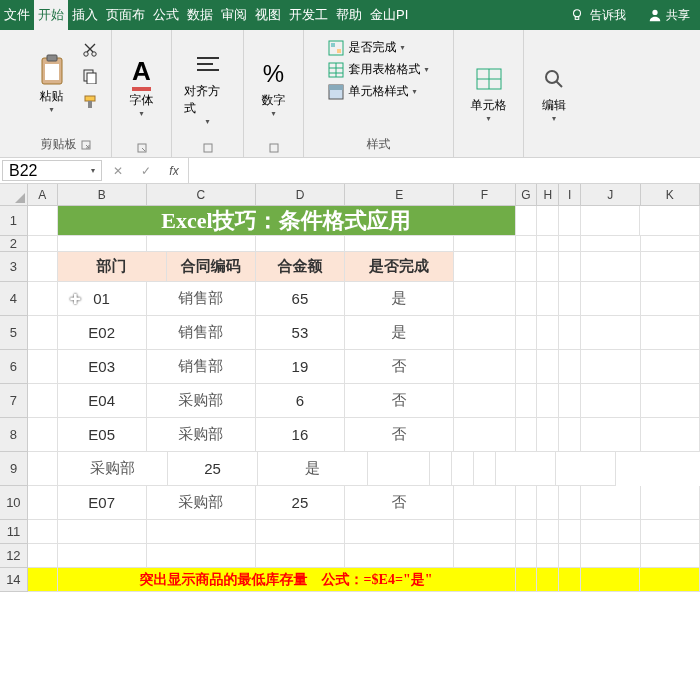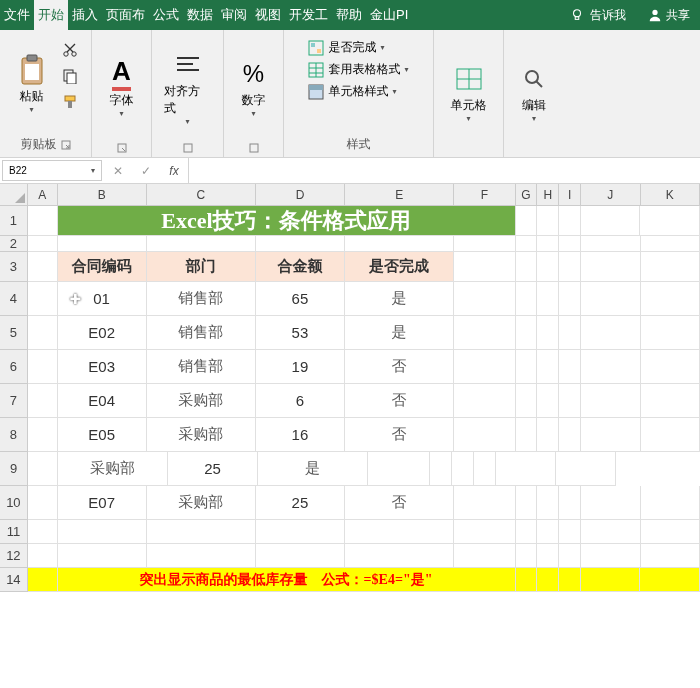--- a/index.html
+++ b/index.html
@@ -29,21 +29,21 @@
     .small-btns { display: flex; flex-direction: column; gap: 2px; justify-content: flex-start; padding-top: 4px; }
     .small-btn { width: 24px; height: 24px; display: flex; align-items: center; justify-content: center; cursor: pointer; }
     
     .style-list { display: flex; flex-direction: column; gap: 3px; padding-top: 4px; }
     .style-item { display: flex; align-items: center; gap: 4px; font-size: 12px; padding: 1px 4px; cursor: pointer; white-space: nowrap; }
     .style-item-icon { width: 16px; height: 16px; }
     
     
     .formula-row { display: flex; align-items: stretch; height: 26px; border-bottom: 1px solid #d4d4d4; background: #fff; }
     .name-box { width: 100px; border: 1px solid #ccc; margin: 2px; display: flex; align-items: center; padding: 0 6px; justify-content: space-between; }
-    .name-box input { border: none; outline: none; width: 60px; font-size: 10px; }
+    .name-box input { border: none; outline: none; width: 60px; font-size: 16px; }
     .fx-btns { display: flex; align-items: center; border-right: 1px solid #d4d4d4; }
     .fx-btn { width: 28px; display: flex; align-items: center; justify-content: center; color: #999; cursor: pointer; }
     .fx-label { width: 28px; display: flex; align-items: center; justify-content: center; font-style: italic; color: #555; }
     .formula-input { flex: 1; border: none; outline: none; padding: 0 6px; }
     
     
     .grid-area { position: relative; overflow: hidden; }
     .corner { position: absolute; left: 0; top: 0; width: 28px; height: 22px; background: #eee; border-right: 1px solid #ccc; border-bottom: 1px solid #ccc; }
     .corner::after { content: ""; position: absolute; right: 2px; bottom: 2px; width: 0; height: 0; border-left: 10px solid transparent; border-bottom: 10px solid #b0b0b0; }
     
@@ -94,21 +94,21 @@
     <svg width="14" height="14" viewBox="0 0 16 16">
         <circle cx="8" cy="5" r="3" fill="#fff"></circle>
         <path d="M2 15c0-3 3-5 6-5s6 2 6 5" fill="#fff"></path>
       </svg>
     <span>共享</span>
   </div>
 </div>
 
 <div class="ribbon">
 
-  <div class="group" style="width:92px;">
+  <div class="group" style="width:92px;margin-left:20px;">
     <div class="group-content">
       <div class="big-btn">
         <div class="big-icon">
           <svg width="28" height="32" viewBox="0 0 28 32">
               <rect x="4" y="4" width="20" height="26" rx="2" fill="#d9b38c" stroke="#a0742f"></rect>
               <rect x="9" y="1" width="10" height="6" rx="1" fill="#888" stroke="#555"></rect>
               <rect x="7" y="10" width="14" height="16" fill="#fff"></rect>
             </svg>
         </div>
         <span class="big-btn-label">粘贴</span>
@@ -321,22 +321,22 @@
         <div class="cell" style="width: 62px; height: 16px;"></div>
         <div class="cell" style="width: 22px; height: 16px;"></div>
         <div class="cell" style="width: 22px; height: 16px;"></div>
         <div class="cell" style="width: 22px; height: 16px;"></div>
         <div class="cell" style="width: 60px; height: 16px;"></div>
         <div class="cell" style="width: 60px; height: 16px;"></div>
       </div>
       <div class="row">
         <div class="row-h" style="height: 30px;">3</div>
         <div class="cell" style="width: 30px; height: 30px;"></div>
+        <div class="cell header-cell" style="width: 110px; height: 30px;">部门</div>
         <div class="cell header-cell" style="width: 90px; height: 30px;">合同编码</div>
-        <div class="cell header-cell" style="width: 110px; height: 30px;">部门</div>
         <div class="cell header-cell" style="width: 90px; height: 30px;">合金额</div>
         <div class="cell header-cell" style="width: 110px; height: 30px;">是否完成</div>
         <div class="cell" style="width: 62px; height: 30px;"></div>
         <div class="cell" style="width: 22px; height: 30px;"></div>
         <div class="cell" style="width: 22px; height: 30px;"></div>
         <div class="cell" style="width: 22px; height: 30px;"></div>
         <div class="cell" style="width: 60px; height: 30px;"></div>
         <div class="cell" style="width: 60px; height: 30px;"></div>
       </div>
       <div class="row">

